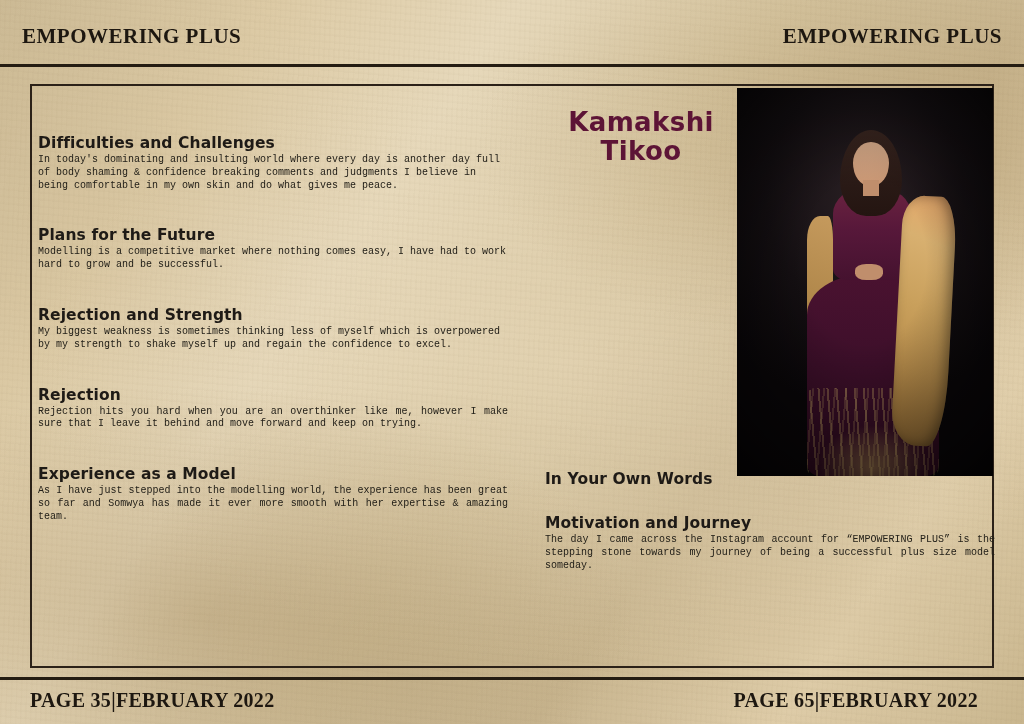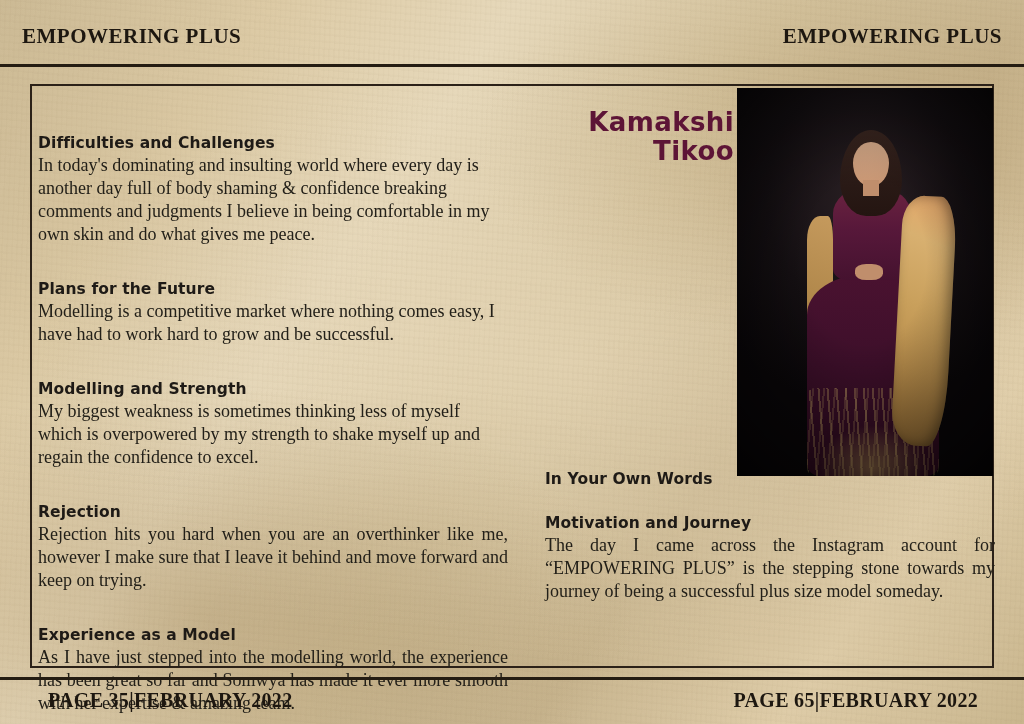--- a/index.html
+++ b/index.html
@@ -76,21 +76,21 @@
   }
   .footer-text {
     position: absolute;
     bottom: 12px;
     font-family: "Liberation Serif", serif;
     font-weight: bold;
     font-size: 20px;
     color: #1d1710;
     letter-spacing: 0.3px;
   }
-  .footer-text.left { left: 48px; }
+  .footer-text.left { left: 30px; }
   .footer-text.right { right: 46px; }
 
   
   .frame {
     position: absolute;
     left: 30px;
     top: 84px;
     width: 964px;
     height: 584px;
     border: 2px solid #2b2118;
@@ -113,38 +113,38 @@
 
   .sec-title {
     font-family: "DejaVu Sans", sans-serif;
     font-weight: bold;
     font-size: 15.5px;
     color: #1e1a16;
     margin: 0 0 2px 0;
     letter-spacing: 0.1px;
   }
   .sec-body {
-    font-family: Liberation Serif, serif;
-    font-size: 18px;
+    font-family: Liberation Mono, monospace;
+    font-size: 10px;
     line-height: 1.28;
     color: #232019;
     margin: 0;
   }
   .sec-body.justify { text-align: justify; }
   .sec-block { margin-bottom: 34px; }
   .sec-block.tight { margin-bottom: 26px; }
   .sec-block:last-child { margin-bottom: 0; }
 
   
   .name-heading {
     position: absolute;
     left: 548px;
     top: 108px;
     width: 186px;
-    text-align: right;
+    text-align: center;
     font-family: "DejaVu Sans", sans-serif;
     font-weight: bold;
     font-size: 26px;
     line-height: 1.12;
     color: #5d1436;
     letter-spacing: 0.4px;
   }
 
   
   .photo {
@@ -259,21 +259,21 @@
   <div class="col-left">
     <div class="sec-block">
       <div class="sec-title">Difficulties and Challenges</div>
       <p class="sec-body">In today's dominating and insulting world where every day is another day full of body shaming &amp; confidence breaking comments and judgments I believe in being comfortable in my own skin and do what gives me peace.</p>
     </div>
     <div class="sec-block">
       <div class="sec-title">Plans for the Future</div>
       <p class="sec-body">Modelling is a competitive market where nothing comes easy, I have had to work hard to grow and be successful.</p>
     </div>
     <div class="sec-block">
-      <div class="sec-title">Modelling and Strength</div>
+      <div class="sec-title">Rejection and Strength</div>
       <p class="sec-body">My biggest weakness is sometimes thinking less of myself which is overpowered by my strength to shake myself up and regain the confidence to excel.</p>
     </div>
     <div class="sec-block">
       <div class="sec-title">Rejection</div>
       <p class="sec-body justify">Rejection hits you hard when you are an overthinker like me, however I make sure that I leave it behind and move forward and keep on trying.</p>
     </div>
     <div class="sec-block tight">
       <div class="sec-title">Experience as a Model</div>
       <p class="sec-body justify">As I have just stepped into the modelling world, the experience has been great so far and Somwya has made it ever more smooth with her expertise &amp; amazing team.</p>
     </div>

